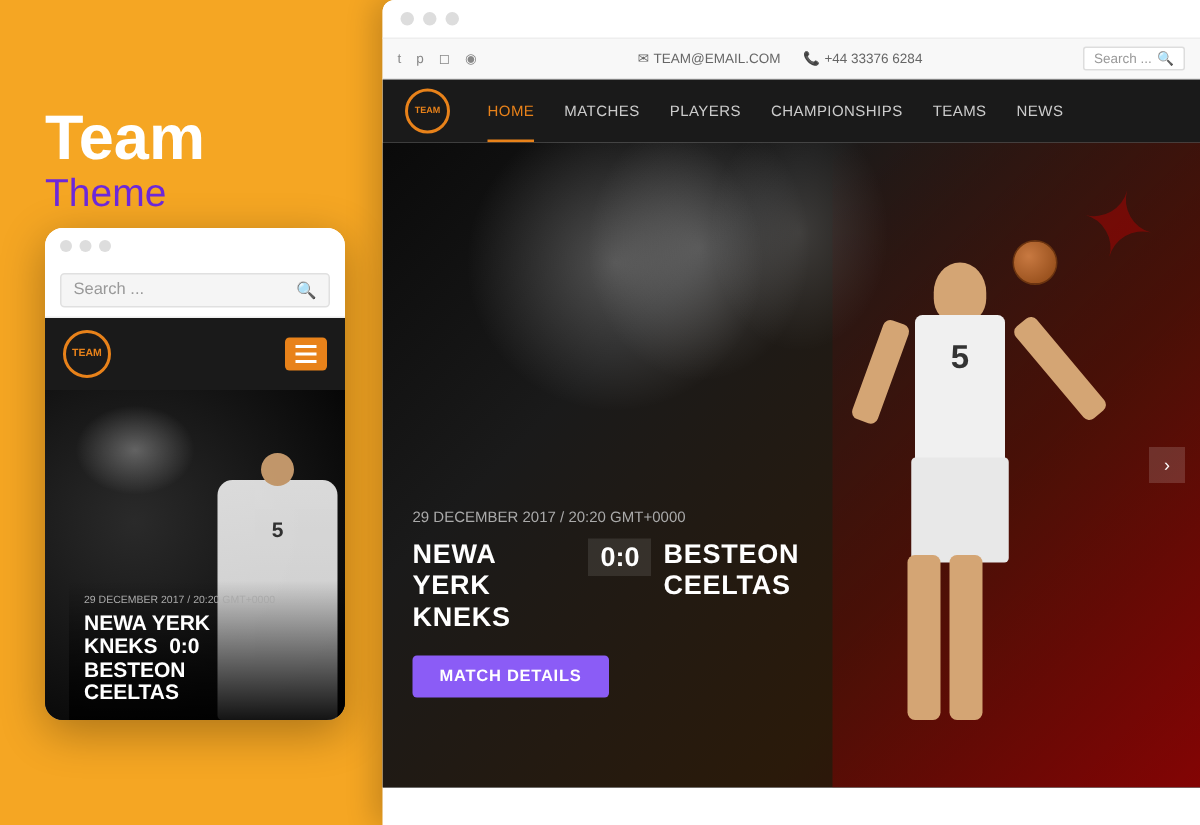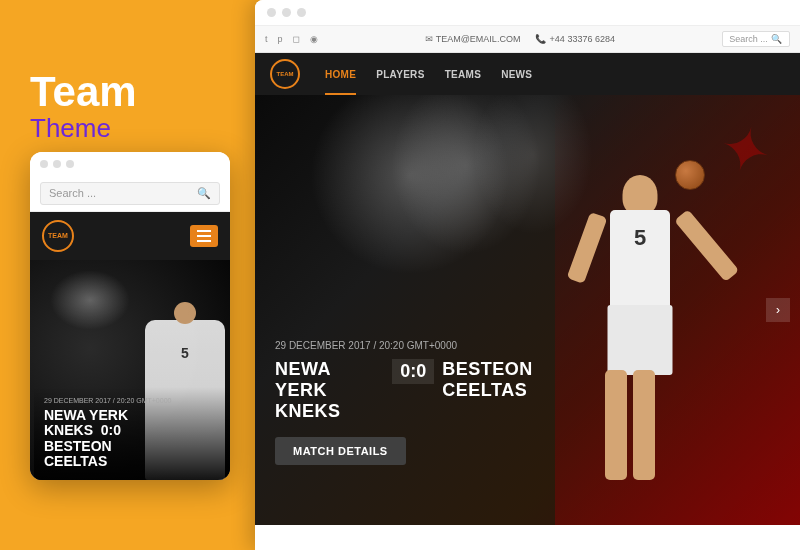--- a/index.html
+++ b/index.html
@@ -125,21 +125,21 @@
       position: absolute;
       top: 10px;
       left: 20px;
       width: 80px;
       height: 60px;
       background: radial-gradient(ellipse, rgba(255,255,255,0.3) 0%, transparent 70%);
     }
     .mobile-hero-overlay {
       position: absolute;
       bottom: 0;
-      left: 4px;
+      left: 16px;
       right: 0;
       background: linear-gradient(to top, rgba(0,0,0,0.9) 0%, transparent 100%);
       padding: 10px;
     }
     .mobile-date {
       font-size: 7px;
       color: #aaa;
       margin-bottom: 4px;
     }
     .mobile-match-title {
@@ -250,21 +250,21 @@
       gap: 0;
       flex: 1;
     }
     .nav-item {
       padding: 0 10px;
       height: 42px;
       display: flex;
       align-items: center;
       font-size: 10px;
       color: #ccc;
-      font-weight: 700;
+      font-weight: 400;
       letter-spacing: 0.3px;
       cursor: pointer;
       text-transform: uppercase;
       position: relative;
     }
     .nav-item.active {
       color: #E8821A;
     }
     .nav-item.active::after {
       content: '';
@@ -461,21 +461,21 @@
       letter-spacing: 0.5px;
     }
     .hero-score {
       font-size: 18px;
       font-weight: 900;
       color: #fff;
       background: rgba(255,255,255,0.1);
       padding: 2px 8px;
     }
     .hero-btn {
-      background: #404040;
+      background: #8b5cf6;
       color: #fff;
       border: none;
       padding: 8px 18px;
       font-size: 11px;
       font-weight: 700;
       border-radius: 3px;
       cursor: pointer;
       letter-spacing: 0.5px;
     }
     .hero-arrow-right {
@@ -574,21 +574,23 @@
       <span>🔍</span>
     </div>
   </div>
 
   <div class="desktop-nav">
     <div class="desktop-nav-logo">
       <span>TEAM</span>
     </div>
     <div class="desktop-nav-items">
       <div class="nav-item active">HOME</div>
+      <div class="nav-item">MATCHES</div>
       <div class="nav-item">PLAYERS</div>
+      <div class="nav-item">CHAMPIONSHIPS</div>
       <div class="nav-item">TEAMS</div>
       <div class="nav-item">NEWS</div>
 
     </div>
   </div>
 
   <div class="desktop-hero">
     <div class="hero-bg"></div>
     <div class="hero-spotlight-left"></div>
     <div class="hero-spotlight-center"></div>

